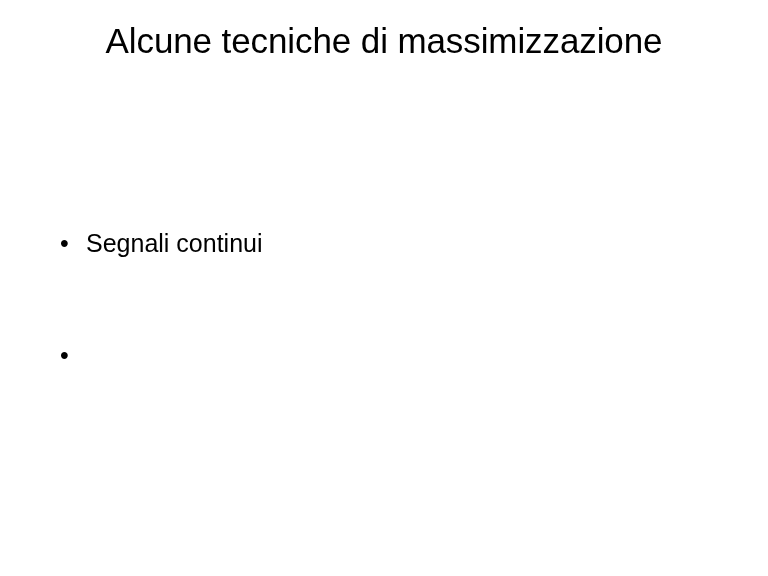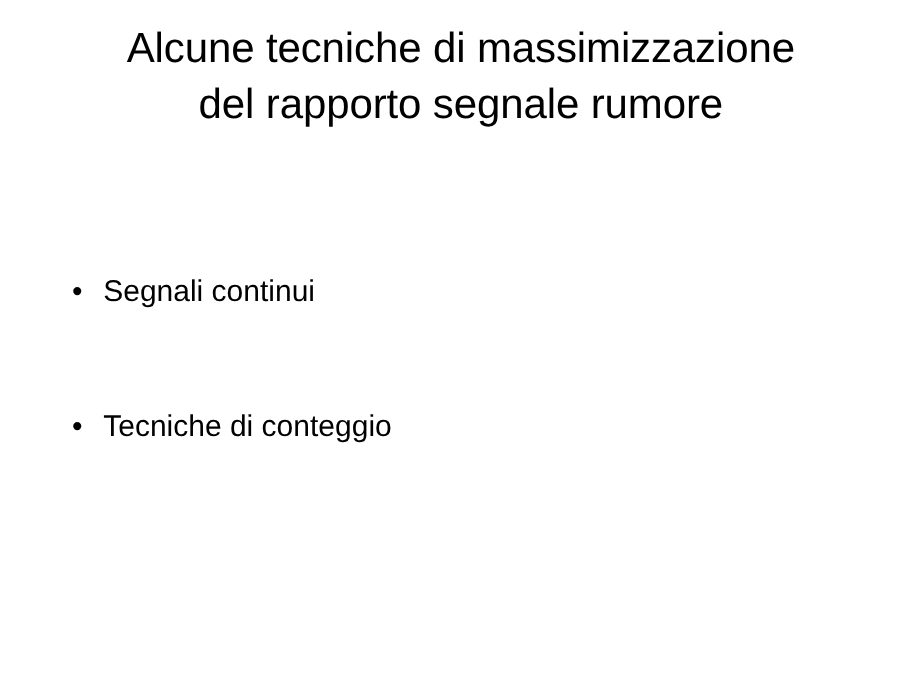--- a/index.html
+++ b/index.html
@@ -67,27 +67,25 @@
     text-align: right;
   }
 </style>
 </head>
 <body>
 
 <div class="slide">
 
   <div class="slide-title">
     <span class="title-line">Alcune tecniche di massimizzazione</span>
-    <span class="title-line">del rapporto segnale rumore</span>
   </div>
 
   <ul class="bullet-list">
     <li class="bullet-item">
       <span class="bullet-marker">•</span>
       <span class="bullet-text">Segnali continui</span>
     </li>
     <li class="bullet-item">
       <span class="bullet-marker">•</span>
-      <span class="bullet-text">Tecniche di conteggio</span>
     </li>
   </ul>
 
 </div>
 
 </body></html>

